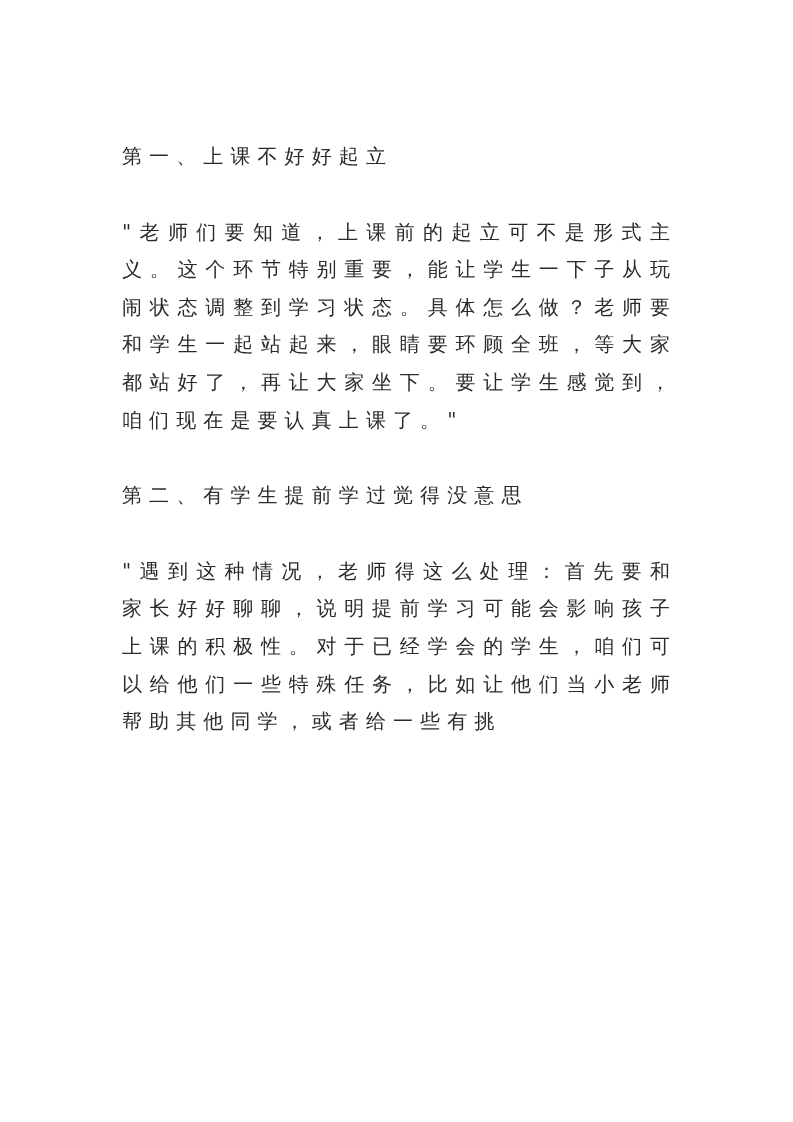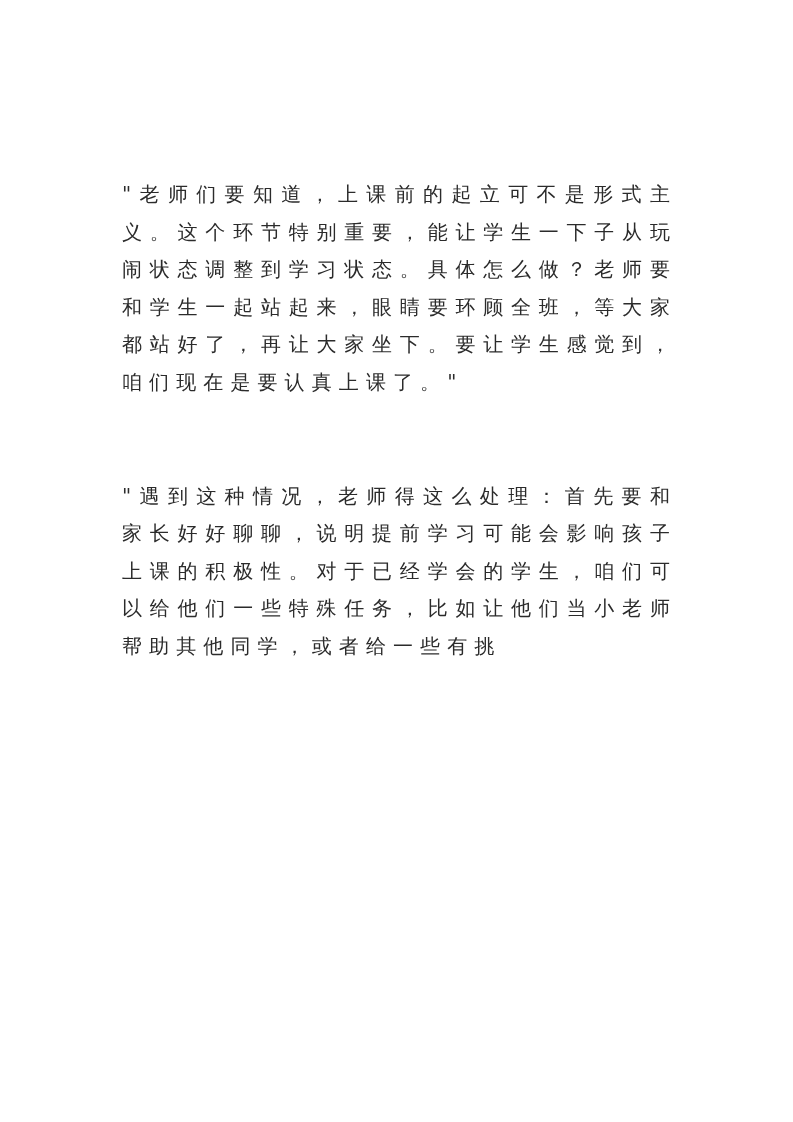--- a/index.html
+++ b/index.html
@@ -41,24 +41,26 @@
       font-weight: normal;
     }
   </style>
 </head>
 <body>
 
 <div class="page">
 
   <div class="gap"></div>
 
+  <h2 class="heading">第一、上课不好好起立</h2>
 
   <div class="gap"></div>
 
   <p class="para">"老师们要知道，上课前的起立可不是形式主义。这个环节特别重要，能让学生一下子从玩闹状态调整到学习状态。具体怎么做？老师要和学生一起站起来，眼睛要环顾全班，等大家都站好了，再让大家坐下。要让学生感觉到，咱们现在是要认真上课了。"</p>
 
   <div class="gap"></div>
 
+  <h2 class="heading">第二、有学生提前学过觉得没意思</h2>
 
   <div class="gap"></div>
 
   <p class="para">"遇到这种情况，老师得这么处理：首先要和家长好好聊聊，说明提前学习可能会影响孩子上课的积极性。对于已经学会的学生，咱们可以给他们一些特殊任务，比如让他们当小老师帮助其他同学，或者给一些有挑</p>
 </div>
 
 </body></html>

